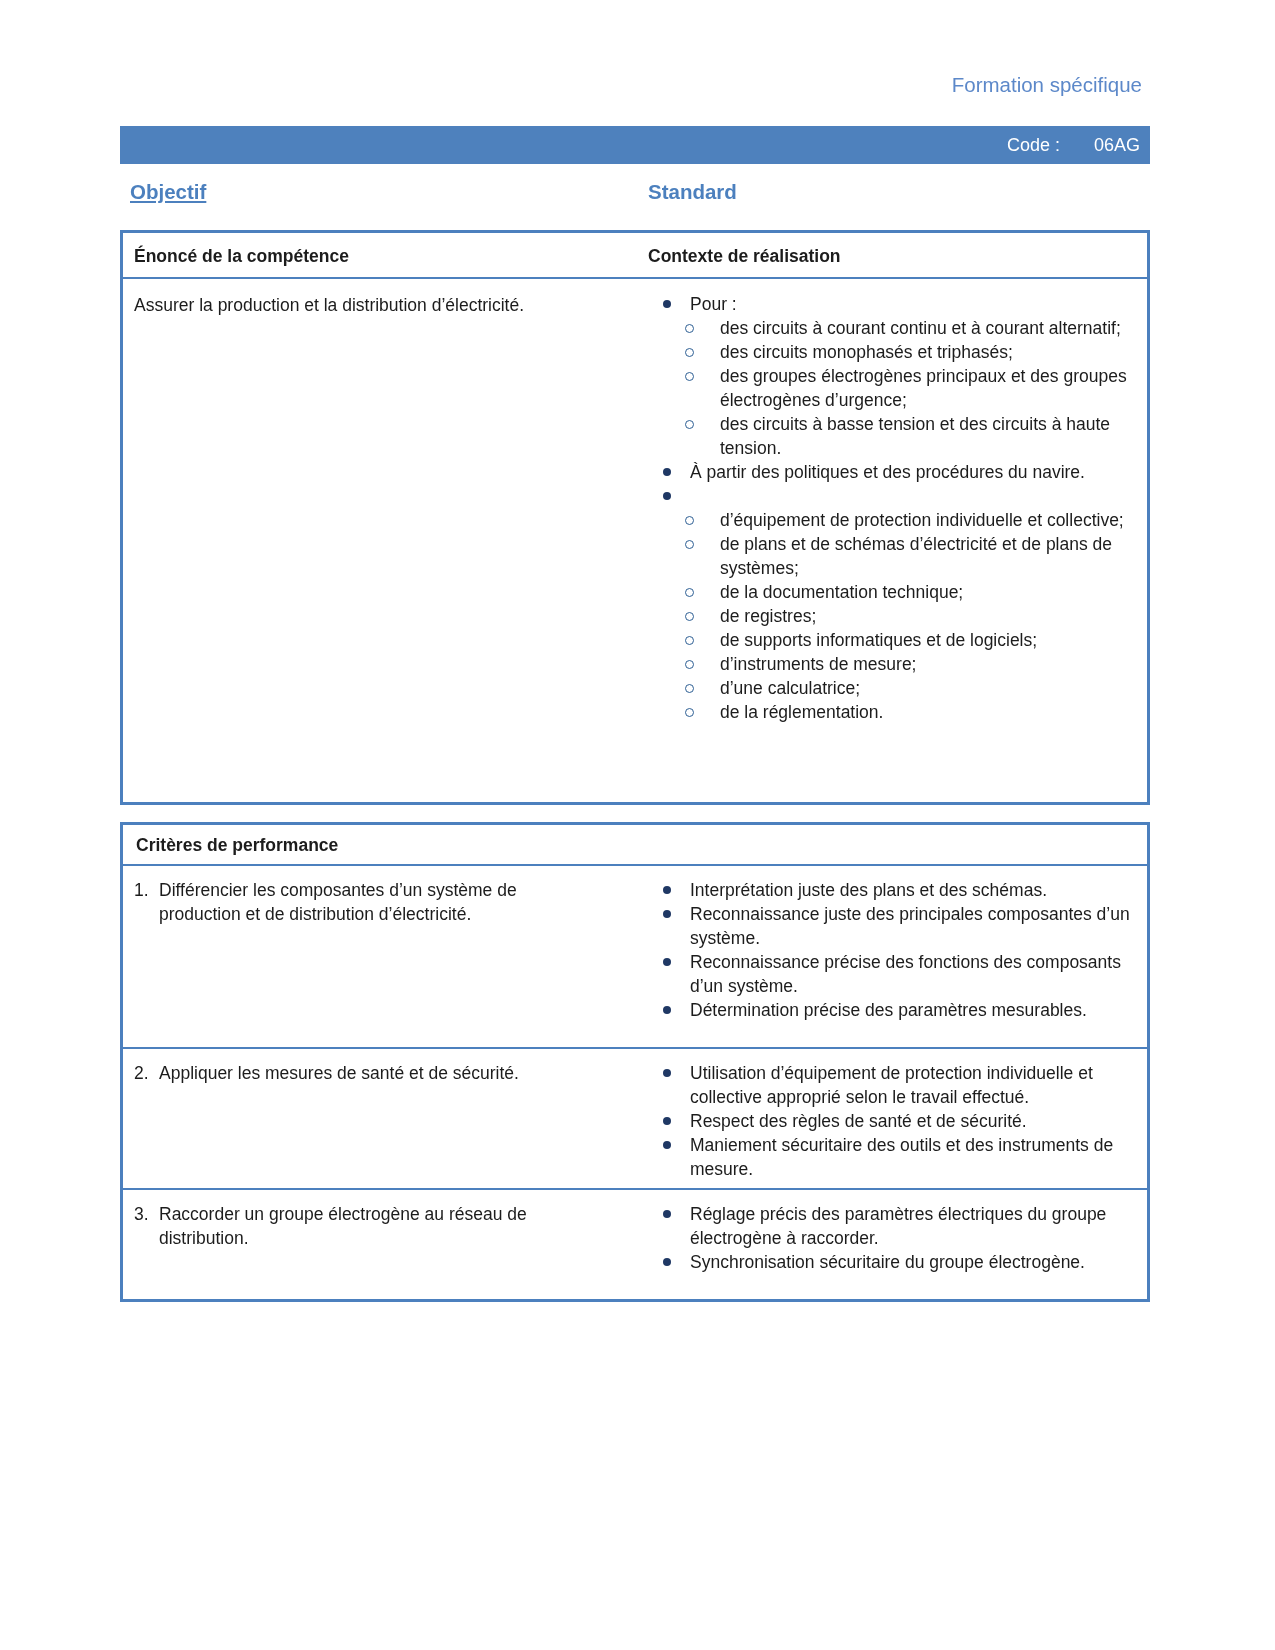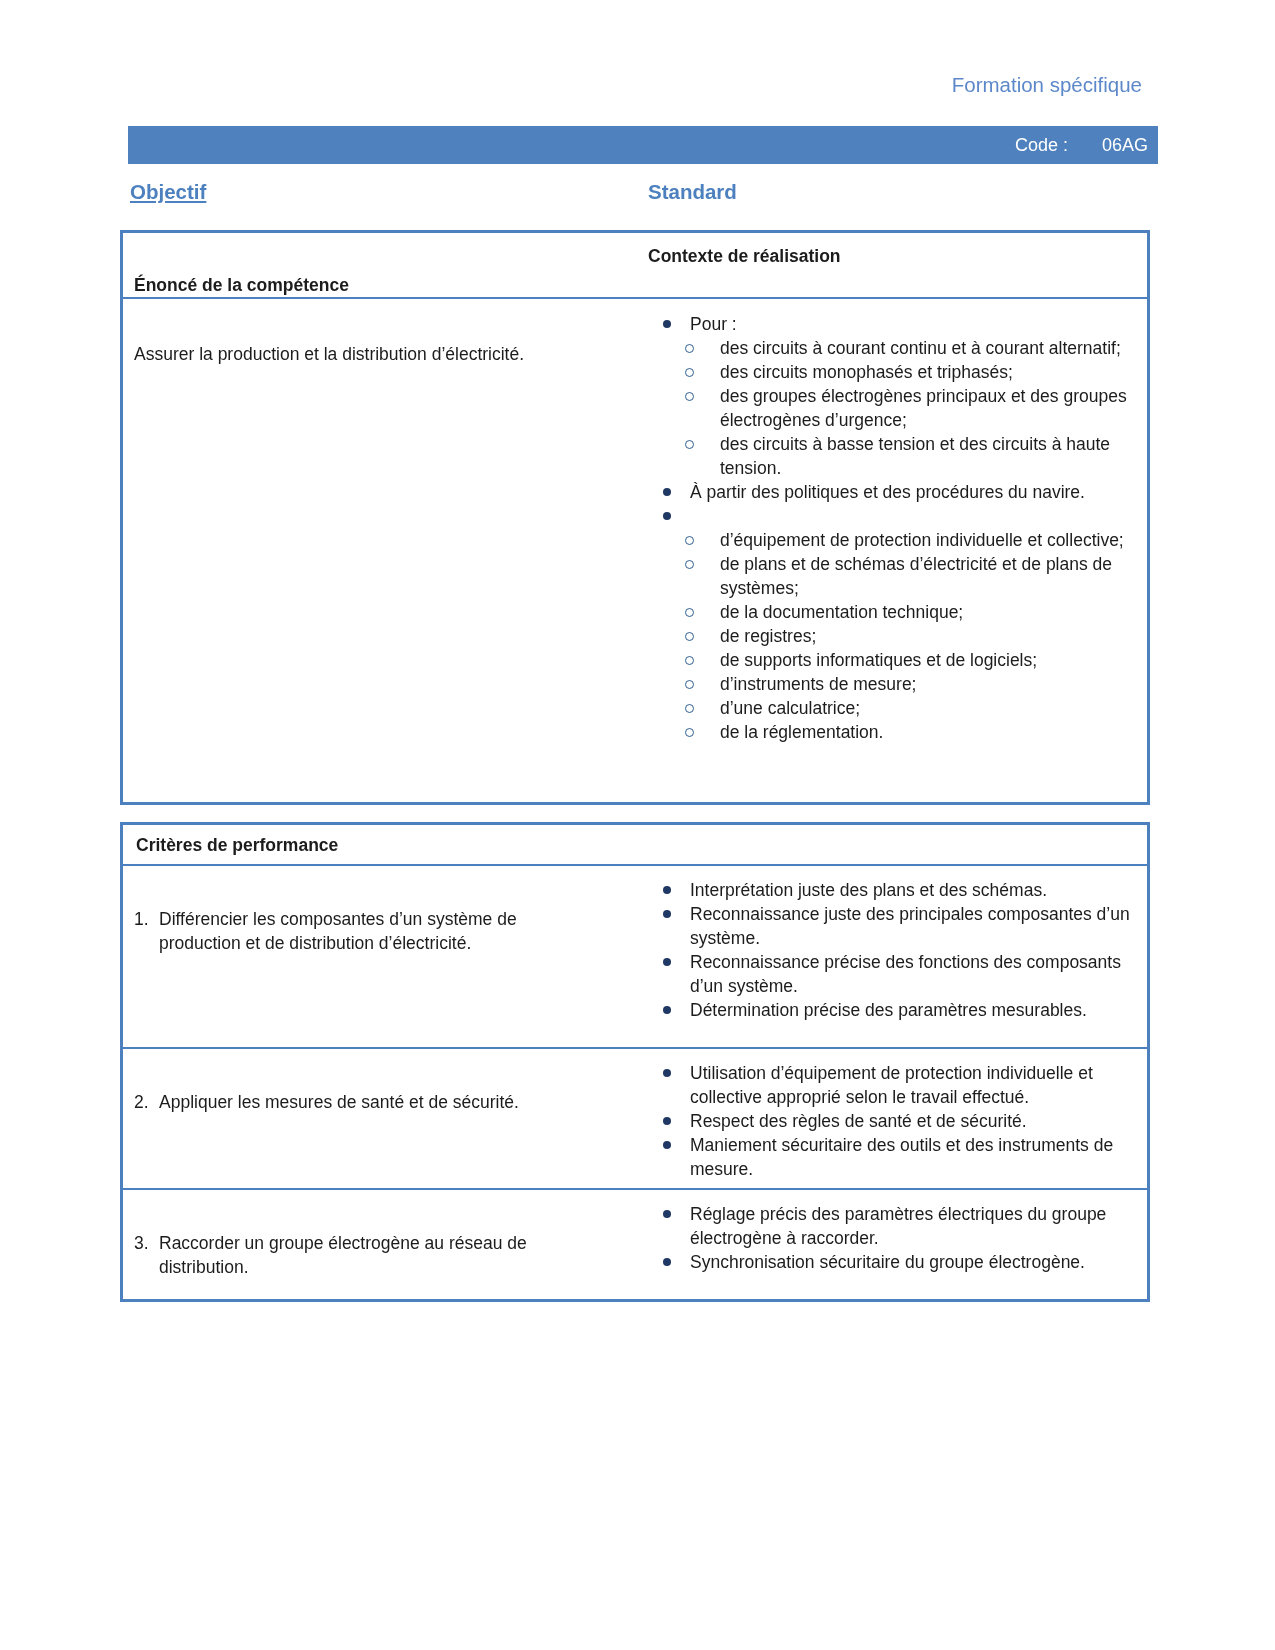--- a/index.html
+++ b/index.html
@@ -8,21 +8,21 @@
     font-family:"Liberation Sans",sans-serif;color:#1c1c1c;
     font-size:17.5px;line-height:24px;
   }
   
   .top-label{
     position:absolute;top:72px;left:120px;width:1022px;text-align:right;
     color:#5c88c9;font-size:20.5px;line-height:26px;
   }
   
   .code-bar{
-    position:absolute;top:126px;left:128px;width:1030px;height:38px;
+    position:absolute;top:126px;left:120px;width:1030px;height:38px;
     background:#4e81bd;color:#ffffff;box-sizing:border-box;
     display:flex;justify-content:flex-end;align-items:center;gap:34px;
     padding-right:10px;font-size:18px;padding-left:40px;
   }
   
   .col-heads{position:absolute;top:180px;left:120px;width:1030px;height:26px;
     color:#4c80be;font-weight:bold;font-size:20.5px;}
   .col-heads .objectif{position:absolute;left:10px;top:0;text-decoration:underline;}
   .col-heads .standard{position:absolute;left:528px;top:0;}
   
@@ -33,21 +33,21 @@
   .t1{top:230px;height:575px;}
   .t2{top:822px;height:480px;}
   .trow{display:grid;grid-template-columns:512px 1fr;}
   .thead{border-bottom:2px solid #4c80be;}
   .t1 .thead{min-height:44px;}
   .t2 .thead{min-height:39px;}
   .hcell{font-weight:bold;padding:10px 10px 0 11px;}
   .t1 .hcell{padding-top:11px;}
   .t2 .hcell{padding-top:8px;}
   .rcell{padding-left:13px;}
-  .lcell{padding-left:0;margin-top:29px;}
+  .lcell{padding-left:0;}
   .stmt{padding:14px 10px 0 11px;}
   .rowsep{border-top:2px solid #4c80be;}
   .r1{min-height:181px;}
   .r2{min-height:139px;}
   .r3{min-height:112px;}
   
   .numrow{display:flex;align-items:flex-start;padding:12px 0 0 11px;}
   .num{flex:none;width:25px;}
   .etext{flex:1;max-width:430px;}
   

